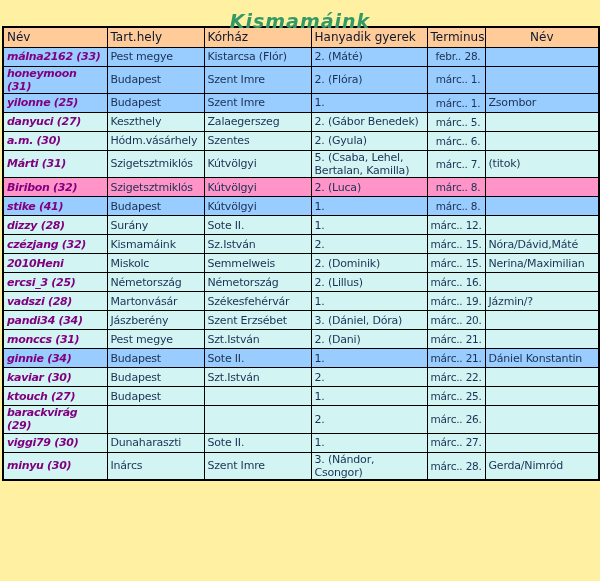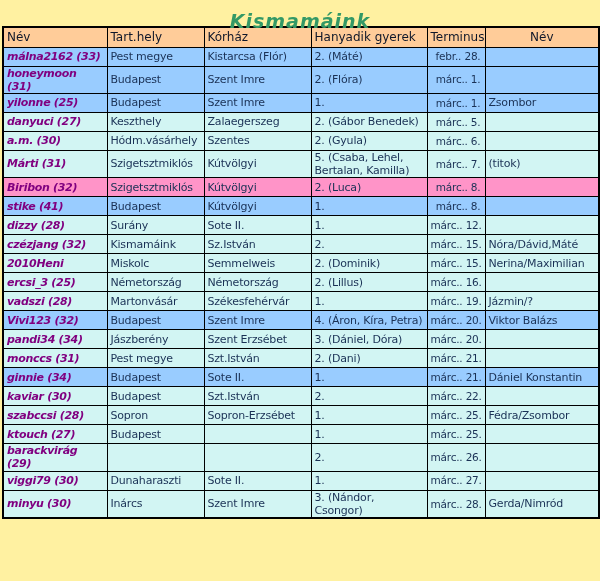--- a/index.html
+++ b/index.html
@@ -200,28 +200,20 @@
         <td class="baby"></td>
       </tr>
       <tr class="cyan">
         <td class="name">vadszi (28)</td>
         <td>Martonvásár</td>
         <td>Székesfehérvár</td>
         <td>1.</td>
         <td class="due">márc.. 19.</td>
         <td class="baby">Jázmin/?</td>
       </tr>
-      <tr class="blue">
-        <td class="name">Vivi123 (32)</td>
-        <td>Budapest</td>
-        <td>Szent Imre</td>
-        <td>4. (Áron, Kíra, Petra)</td>
-        <td class="due">márc.. 20.</td>
-        <td class="baby">Viktor Balázs</td>
-      </tr>
       <tr class="cyan">
         <td class="name">pandi34 (34)</td>
         <td>Jászberény</td>
         <td>Szent Erzsébet</td>
         <td>3. (Dániel, Dóra)</td>
         <td class="due">márc.. 20.</td>
         <td class="baby"></td>
       </tr>
       <tr class="cyan">
         <td class="name">monccs (31)</td>
@@ -239,28 +231,20 @@
         <td class="due">márc.. 21.</td>
         <td class="baby">Dániel Konstantin</td>
       </tr>
       <tr class="cyan">
         <td class="name">kaviar (30)</td>
         <td>Budapest</td>
         <td>Szt.István</td>
         <td>2.</td>
         <td class="due">márc.. 22.</td>
         <td class="baby"></td>
-      </tr>
-      <tr class="cyan">
-        <td class="name">szabccsi (28)</td>
-        <td>Sopron</td>
-        <td>Sopron-Erzsébet</td>
-        <td>1.</td>
-        <td class="due">márc.. 25.</td>
-        <td class="baby">Fédra/Zsombor</td>
       </tr>
       <tr class="cyan">
         <td class="name">ktouch (27)</td>
         <td>Budapest</td>
         <td></td>
         <td>1.</td>
         <td class="due">márc.. 25.</td>
         <td class="baby"></td>
       </tr>
       <tr class="cyan">

